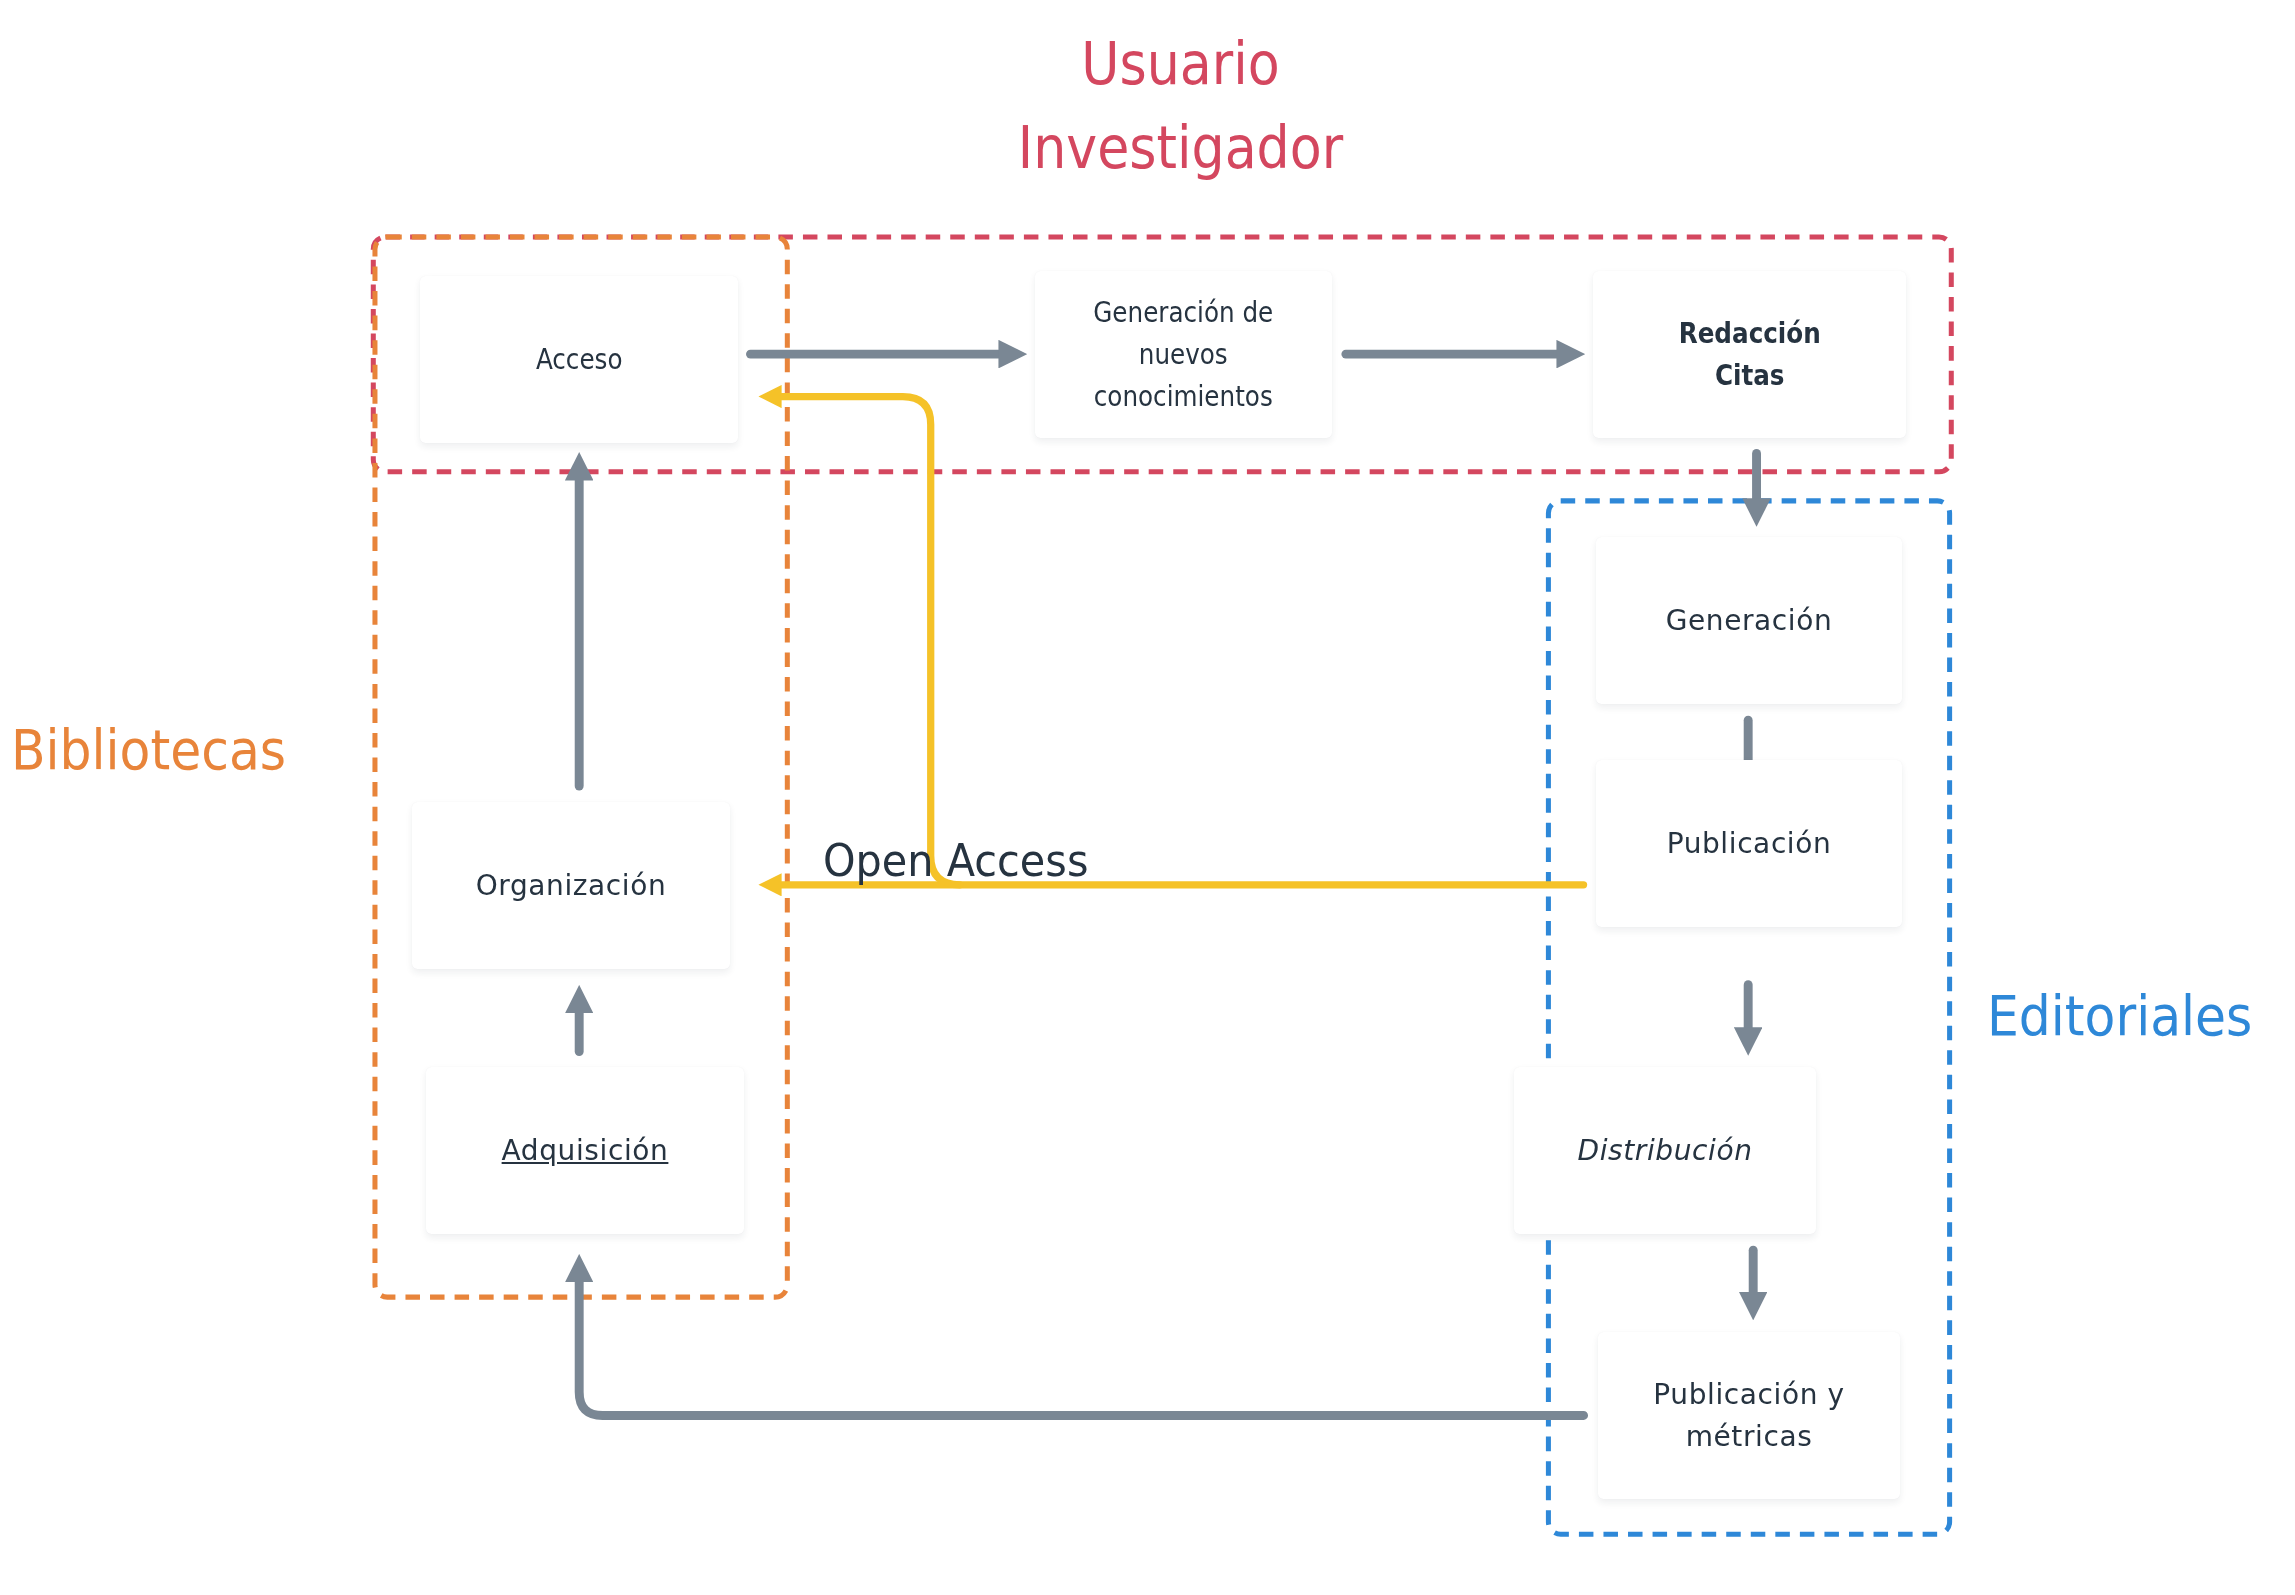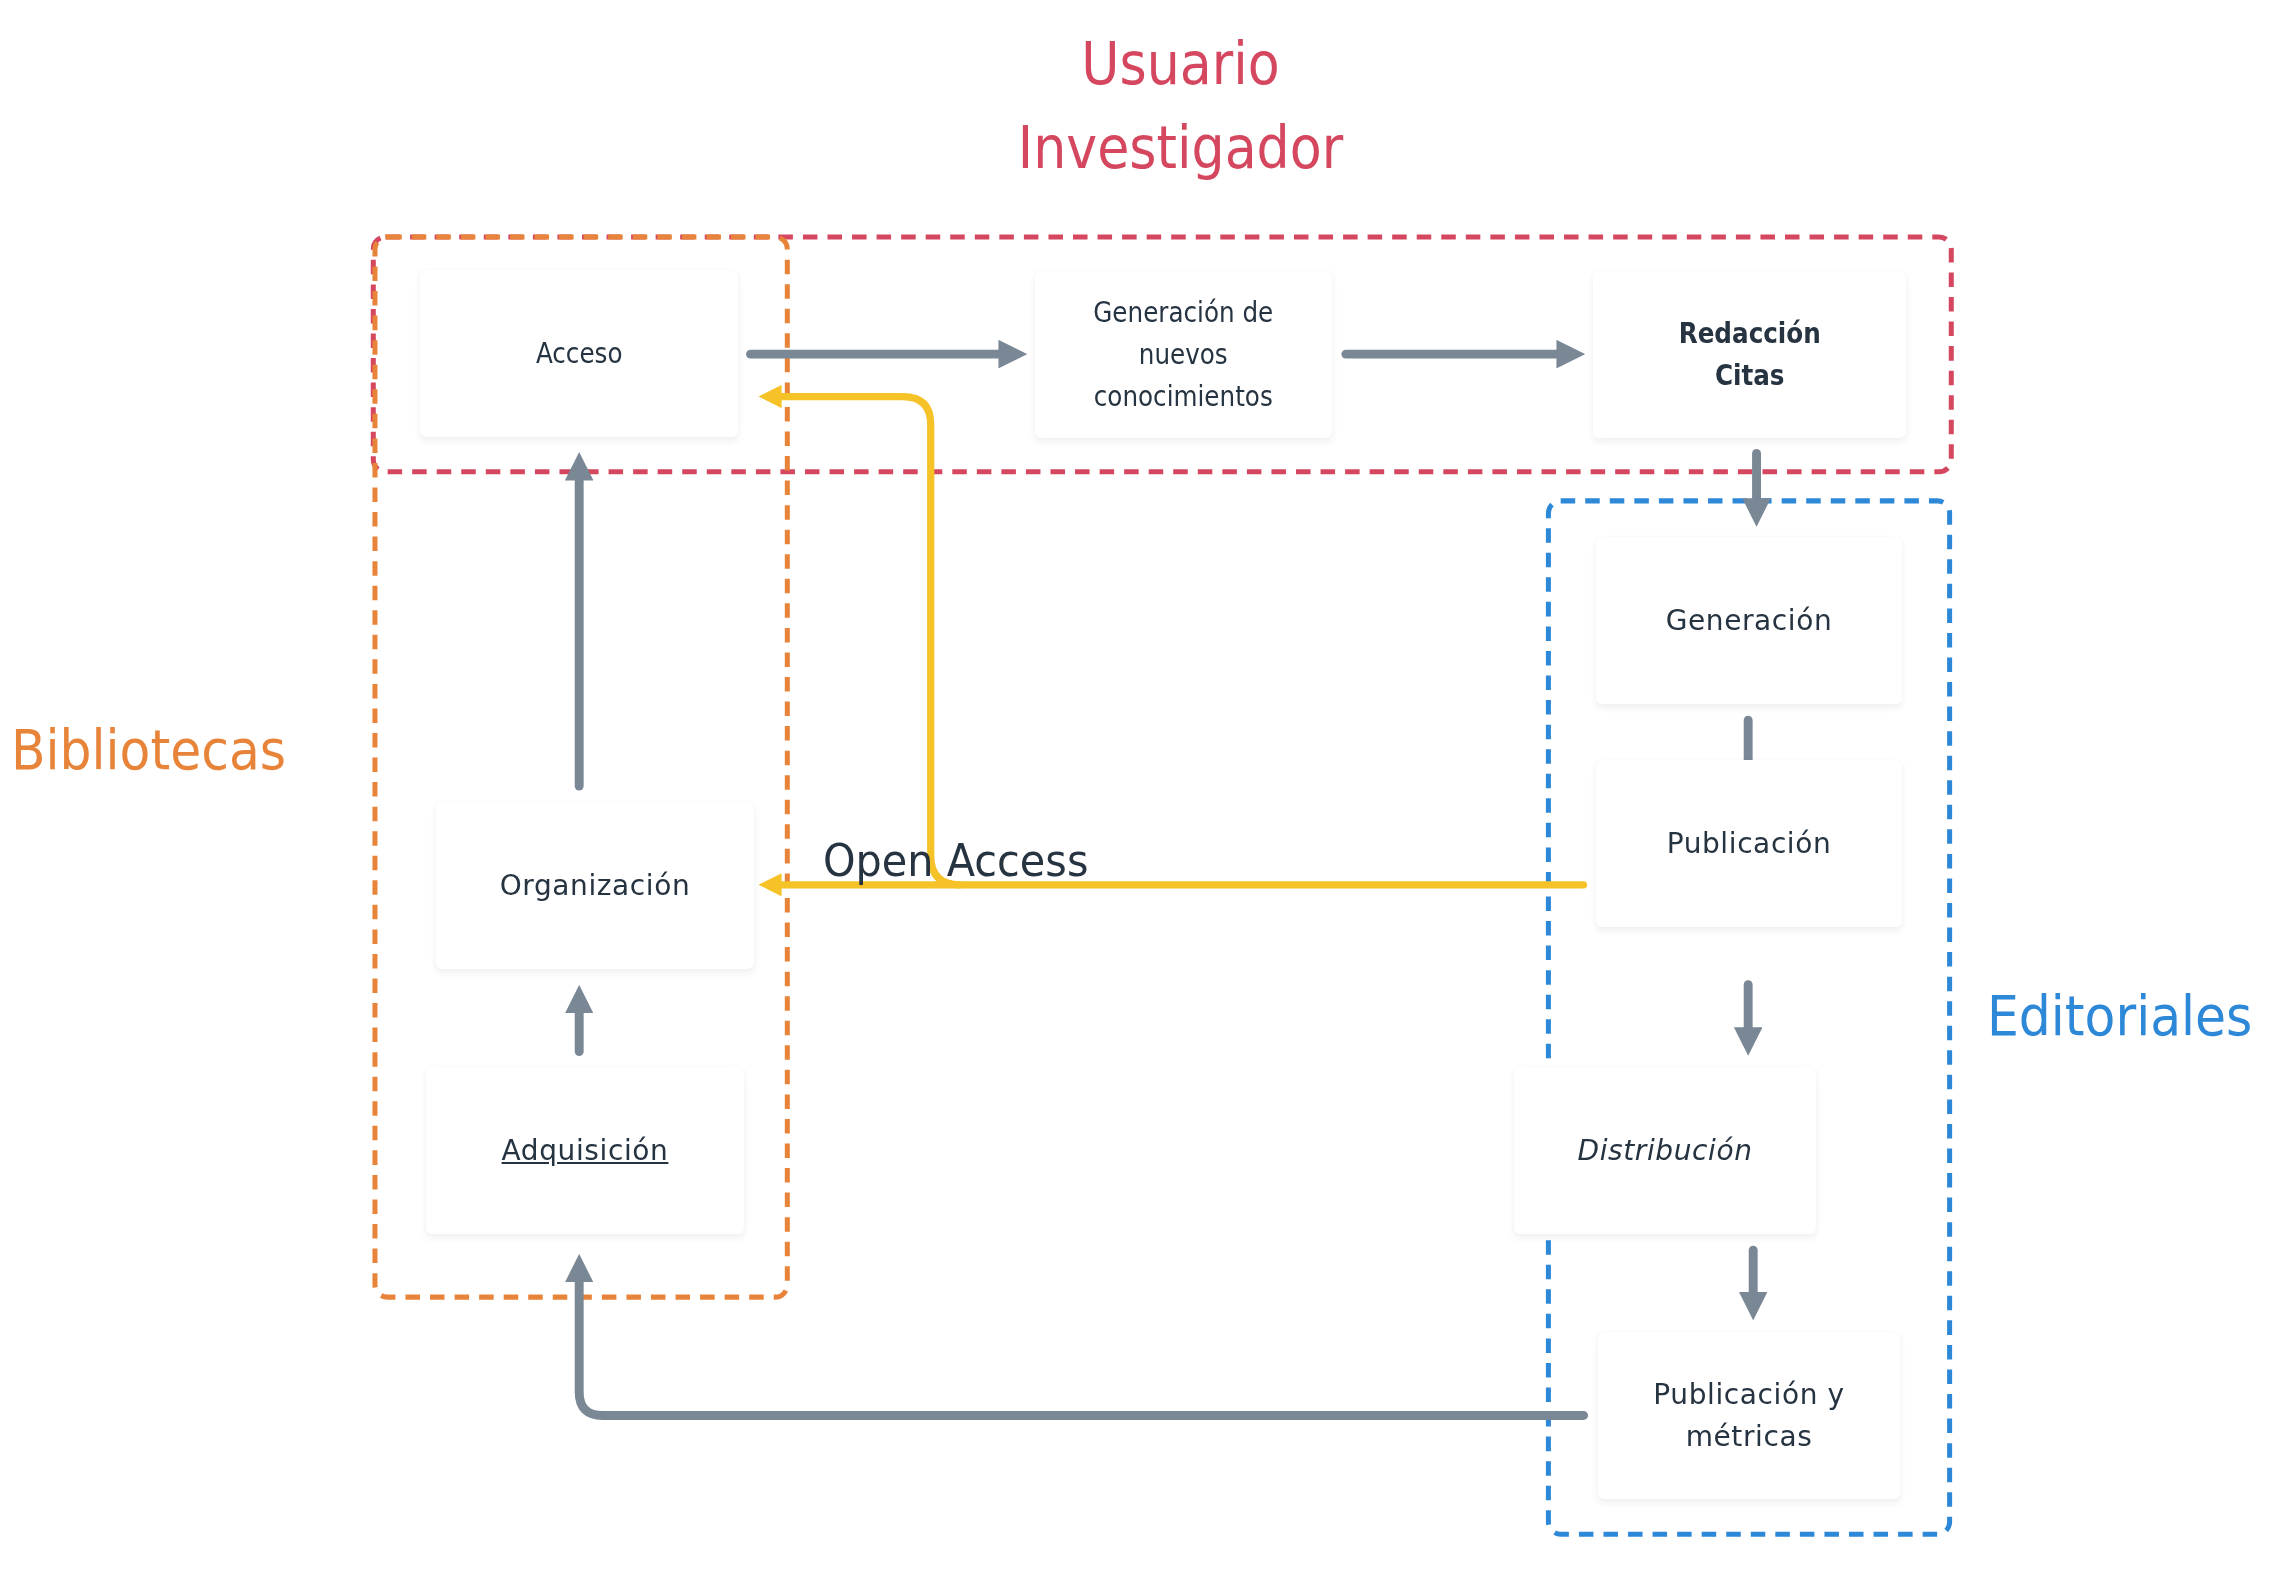--- a/index.html
+++ b/index.html
@@ -51,21 +51,21 @@
   <path d="M1720,1585 Q1668,1585 1668,1533 L1668,760 Q1668,710 1618,710 L1380,710" fill="none" stroke="#f5c228" stroke-width="13" stroke-linecap="round" marker-end="url(#ah-yellow)"></path>
 </svg>
 
 <div id="title-usuario" class="group-title">
   <span style="white-space: pre-line;">Usuario
 Investigador</span>
 </div>
 <div id="title-bibliotecas" class="group-title">Bibliotecas</div>
 <div id="title-editoriales" class="group-title">Editoriales</div>
 
-<div class="node" style="left:420px; top:270px; width:318px; height:167px;">
+<div class="node" style="left:420px; top:276px; width:318px; height:167px;">
   <span class="cond">Acceso</span>
 </div>
 <div class="node" style="left:1035px; top:271px; width:297px; height:167px;">
   <span class="cond">Generación de
 nuevos
 conocimientos</span>
 </div>
 <div class="node" style="left:1593px; top:271px; width:313px; height:167px;font-weight:bold;">
   <span class="cond">Redacción
 Citas</span>
@@ -76,21 +76,21 @@
 <div class="node" style="left:1596px; top:760px; width:306px; height:167px;">
   <span>Publicación</span>
 </div>
 <div class="node" style="left:1514px; top:1067px; width:302px; height:167px;font-style:italic;">
   <span>Distribución</span>
 </div>
 <div class="node" style="left:1598px; top:1332px; width:302px; height:167px;">
   <span>Publicación y
 métricas</span>
 </div>
-<div class="node" style="left:436px; top:802px; width:318px; height:167px;">
+<div class="node" style="left:412px; top:802px; width:318px; height:167px;">
   <span>Organización</span>
 </div>
 <div class="node" style="left:426px; top:1067px; width:318px; height:167px;text-decoration:underline;">
   <span>Adquisición</span>
 </div>
 
 <div id="open-access">Open Access</div>
 
 
 </body></html>

